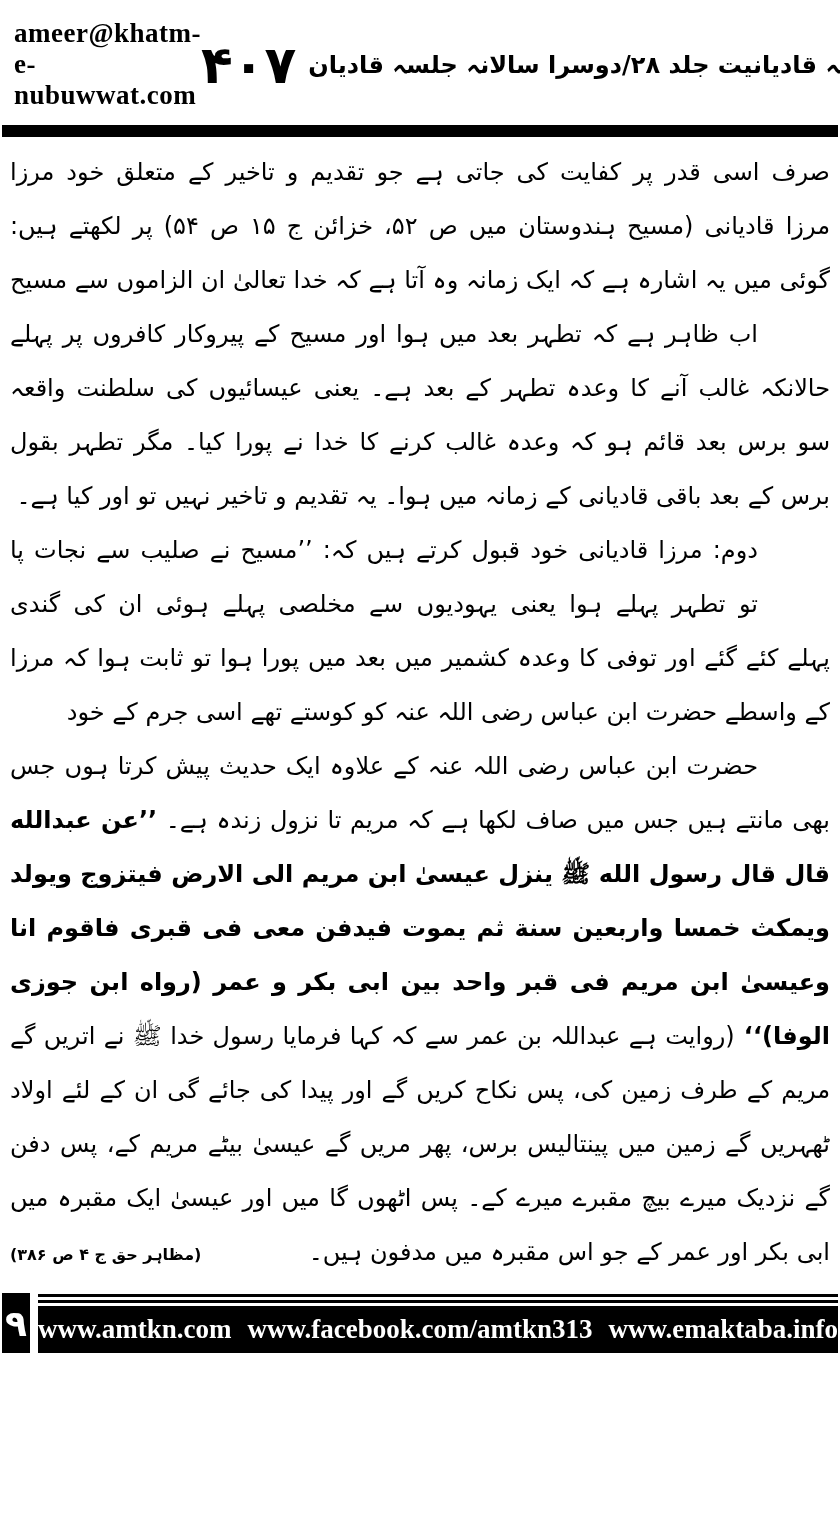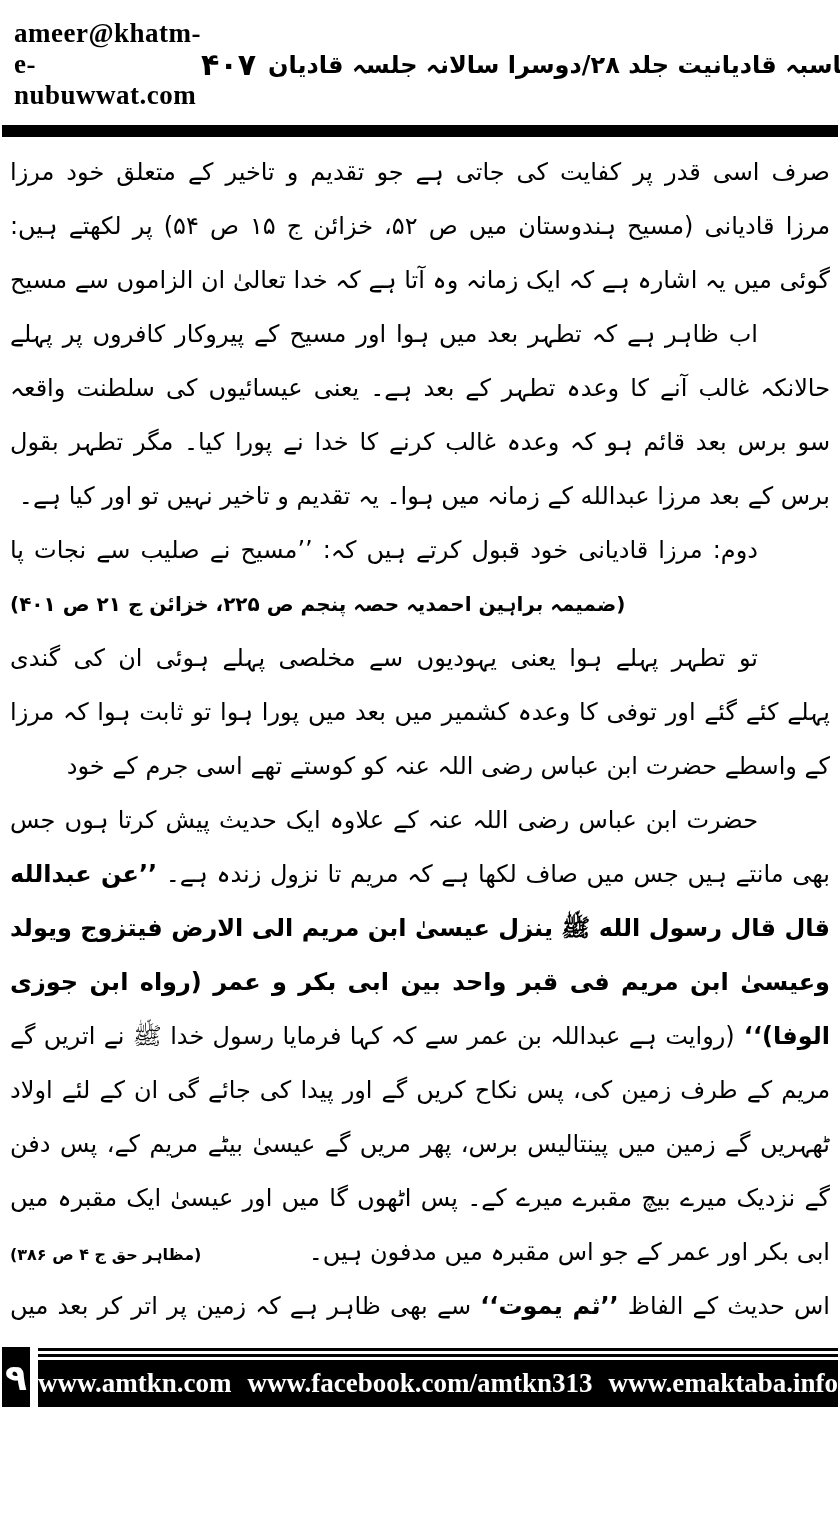--- a/index.html
+++ b/index.html
@@ -11,21 +11,21 @@
   .header{
     display:flex;justify-content:space-between;align-items:center;
     padding:18px 14px 4px 14px;direction:ltr;
   }
   .email{
     font-family:"Liberation Serif",serif;font-weight:bold;font-size:27px;
     letter-spacing:0.5px;
   }
   .hdr-right{display:flex;align-items:center;gap:12px;direction:rtl;}
   .title{font-size:24px;font-weight:bold;white-space:nowrap;}
-  .pagenum-top{font-size:30px;font-weight:bold;line-height:42px;}
+  .pagenum-top{font-size:52px;font-weight:bold;line-height:42px;}
   .rule{height:12px;background:#000;margin:10px 2px 0 2px;}
   
   .bodytext{
     direction:rtl;padding:8px 10px 0 10px;font-size:24px;
   }
   .line{
     max-height:54px;line-height:54px;overflow:hidden;
     text-align:justify;text-align-last:justify;
   }
   .center{text-align:center;text-align-last:center;}
@@ -66,39 +66,38 @@
 
 <div class="rule"></div>
 
 <div class="bodytext" id="body-lines">
     <div class="line ">صرف اسی قدر پر کفایت کی جاتی ہے جو تقدیم و تاخیر کے متعلق خود مرزا قادیانی نے لکھا ہے۔</div>
     <div class="line ">مرزا قادیانی (مسیح ہندوستان میں ص ۵۲، خزائن ج ۱۵ ص ۵۴) پر لکھتے ہیں: ’’اور مطہرک کی پیش</div>
     <div class="line ">گوئی میں یہ اشارہ ہے کہ ایک زمانہ وہ آتا ہے کہ خدا تعالیٰ ان الزاموں سے مسیح کو پاک</div>
     <div class="line indent">اب ظاہر ہے کہ تطہر بعد میں ہوا اور مسیح کے پیروکار کافروں پر پہلے غالب آئے۔</div>
     <div class="line ">حالانکہ غالب آنے کا وعدہ تطہر کے بعد ہے۔ یعنی عیسائیوں کی سلطنت واقعہ صلیب کے تین</div>
     <div class="line ">سو برس بعد قائم ہو کہ وعدہ غالب کرنے کا خدا نے پورا کیا۔ مگر تطہر بقول مرزا قادیانی ۱۹ سو</div>
-    <div class="line end">برس کے بعد مرزا عبدالله کے زمانہ میں ہوا۔ یہ تقدیم و تاخیر نہیں تو اور کیا ہے۔</div>
+    <div class="line end">برس کے بعد باقی قادیانی کے زمانہ میں ہوا۔ یہ تقدیم و تاخیر نہیں تو اور کیا ہے۔</div>
     <div class="line indent">دوم: مرزا قادیانی خود قبول کرتے ہیں کہ: ’’مسیح نے صلیب سے نجات پا کر باقی</div>
-    <div class="line leftref ref">(ضمیمہ براہین احمدیہ حصہ پنجم ص ۲۲۵، خزائن ج ۲۱ ص ۴۰۱)</div>
     <div class="line indent">تو تطہر پہلے ہوا یعنی یہودیوں سے مخلصی پہلے ہوئی ان کی گندی صحبت سے پاک</div>
     <div class="line ">پہلے کئے گئے اور توفی کا وعدہ کشمیر میں بعد میں پورا ہوا تو ثابت ہوا کہ مرزا قادیانی جس جرم</div>
     <div class="line end">کے واسطے حضرت ابن عباس رضی اللہ عنہ کو کوستے تھے اسی جرم کے خود مرتکب ہوئے۔</div>
     <div class="line indent">حضرت ابن عباس رضی اللہ عنہ کے علاوہ ایک حدیث پیش کرتا ہوں جس کو مرزا قادیانی</div>
     <div class="line "><span>بھی مانتے ہیں جس میں صاف لکھا ہے کہ مریم تا نزول زندہ ہے۔ </span><span class="b">’’عن عبدالله ابن عمر</span></div>
     <div class="line boldline">قال قال رسول الله ﷺ ینزل عیسیٰ ابن مریم الی الارض فیتزوج ویولد له</div>
+    <div class="line boldline">ویمکث خمسا واربعین سنة ثم یموت فیدفن معی فی قبری فاقوم انا</div>
     <div class="line boldline">وعیسیٰ ابن مریم فی قبر واحد بین ابی بکر و عمر (رواه ابن جوزی فی کتاب</div>
     <div class="line "><span class="b">الوفا)‘‘ </span><span>(روایت ہے عبداللہ بن عمر سے کہ کہا فرمایا رسول خدا ﷺ نے اتریں گے عیسیٰ بیٹے</span></div>
     <div class="line ">مریم کے طرف زمین کی، پس نکاح کریں گے اور پیدا کی جائے گی ان کے لئے اولاد اور</div>
     <div class="line ">ٹھہریں گے زمین میں پینتالیس برس، پھر مریں گے عیسیٰ بیٹے مریم کے، پس دفن کئے جائیں</div>
     <div class="line ">گے نزدیک میرے بیچ مقبرے میرے کے۔ پس اٹھوں گا میں اور عیسیٰ ایک مقبرہ میں درمیان</div>
     <div class="line split">
       <span>ابی بکر اور عمر کے جو اس مقبرہ میں مدفون ہیں۔</span>
       <span class="ref-inline">(مظاہر حق ج ۴ ص ۳۸۶)</span>
     </div>
-    <div class="line "><span>اس حدیث کے الفاظ </span><span class="b">’’ثم یموت‘‘</span><span> سے بھی ظاہر ہے کہ زمین پر اتر کر بعد میں</span></div>
   </div>
 
 <div class="footer">
   <div class="page-box">
     <span>۹</span>
   </div>
   <div class="footer-right">
     <div class="stripes">
       <div class="stripe"></div>
       <div class="stripe"></div>

